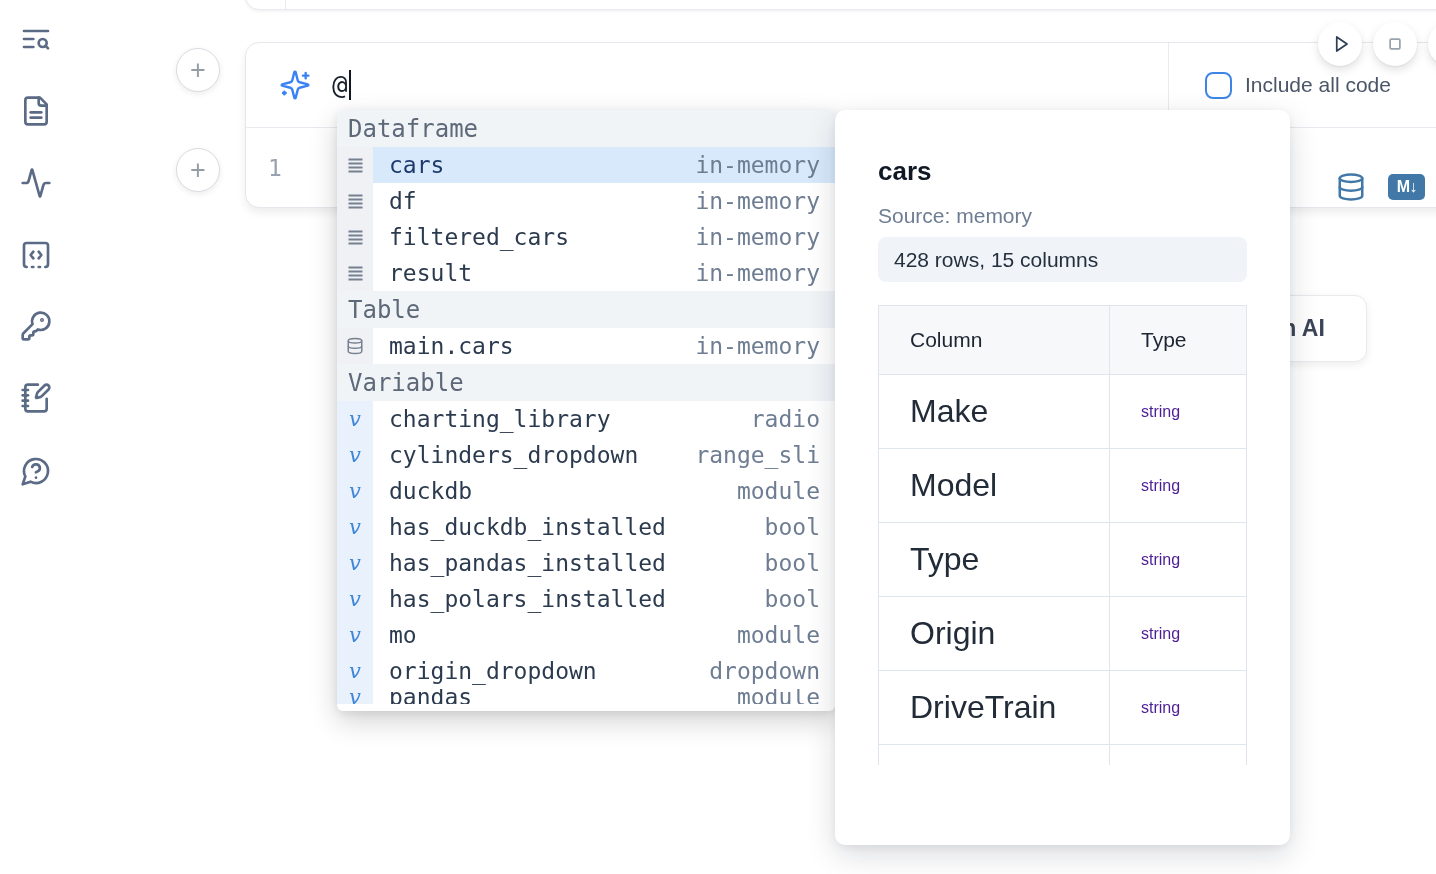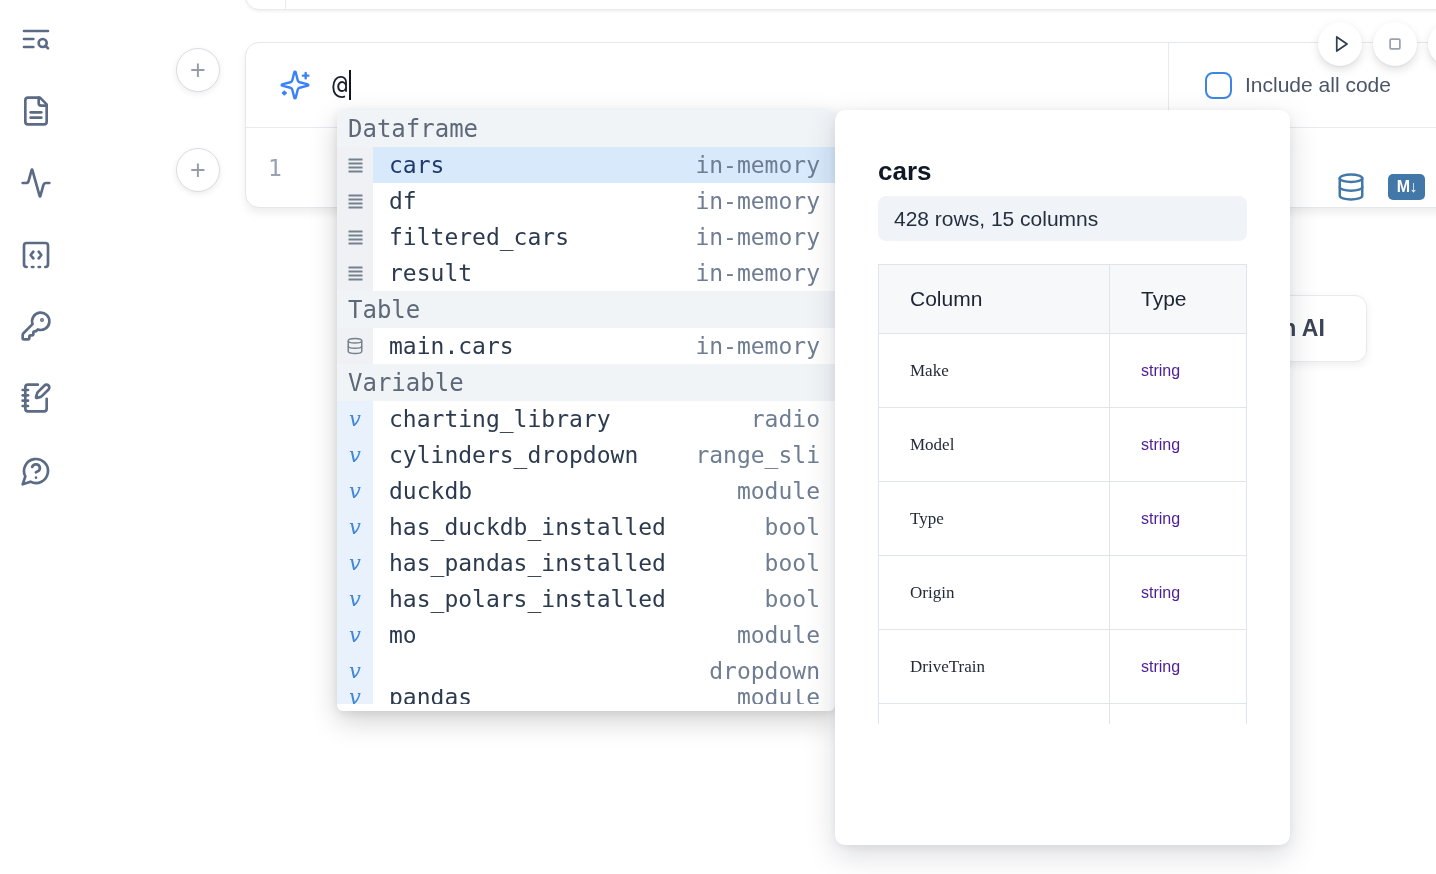--- a/index.html
+++ b/index.html
@@ -128,21 +128,21 @@
     font-size: 21px; color: #25303f;
   }
   .pv-tablewrap { margin-top: 23px; height: 460px; overflow: hidden; }
   table.schema { width: 100%; border-collapse: collapse; table-layout: fixed; }
   table.schema col.c1 { width: 231px; }
   table.schema th, table.schema td { border: 1px solid #dfe5ec; padding-left: 31px; text-align: left; }
   table.schema th {
     height: 69px; background: #f6f8fa; font-weight: 400; font-size: 21px; color: #1d2533;
   }
   table.schema td { height: 74px; }
-  td.col-name { font-family: Liberation Serif, serif; font-size: 17px; color: #222b38; }
+  td.col-name { font-family: Liberation Sans, sans-serif; font-size: 32px; color: #222b38; }
   td.col-type { font-size: 16px; color: #4c1d95; }
 
   
   .ai-btn {
     position: absolute; left: 1240px; top: 295px; width: 127px; height: 67px;
     background: #fff; border: 1px solid #e8eaee; border-radius: 12px;
     box-shadow: 0 3px 8px rgba(0,0,0,0.07); z-index: 5;
     display: flex; align-items: center; justify-content: center;
     font-size: 23px; font-weight: bold; color: #3c4557; cursor: pointer;
     white-space: pre;
@@ -382,37 +382,39 @@
         <div class="ac-main">
           <span class="ac-name">mo</span>
           <span class="ac-type">module</span>
         </div>
       </div>
       <div class="ac-row kind-variable">
         <div class="ac-gutter">
           <span class="vit">v</span>
         </div>
         <div class="ac-main">
+          <span class="ac-name">origin_dropdown</span>
           <span class="ac-type">dropdown</span>
         </div>
       </div>
       <div class="ac-row kind-variable clipped">
         <div class="ac-gutter">
           <span class="vit">v</span>
         </div>
         <div class="ac-main">
           <span class="ac-name">pandas</span>
           <span class="ac-type">module</span>
         </div>
       </div>
     </div>
 </div>
 
 <div class="preview">
   <div class="pv-title">cars</div>
+  <div class="pv-source">Source: memory</div>
   <div class="pv-pill">428 rows, 15 columns</div>
   <div class="pv-tablewrap">
     <table class="schema">
       <colgroup>
           <col class="c1">
           <col>
         </colgroup>
       <thead>
         <tr>
           <th>Column</th>

